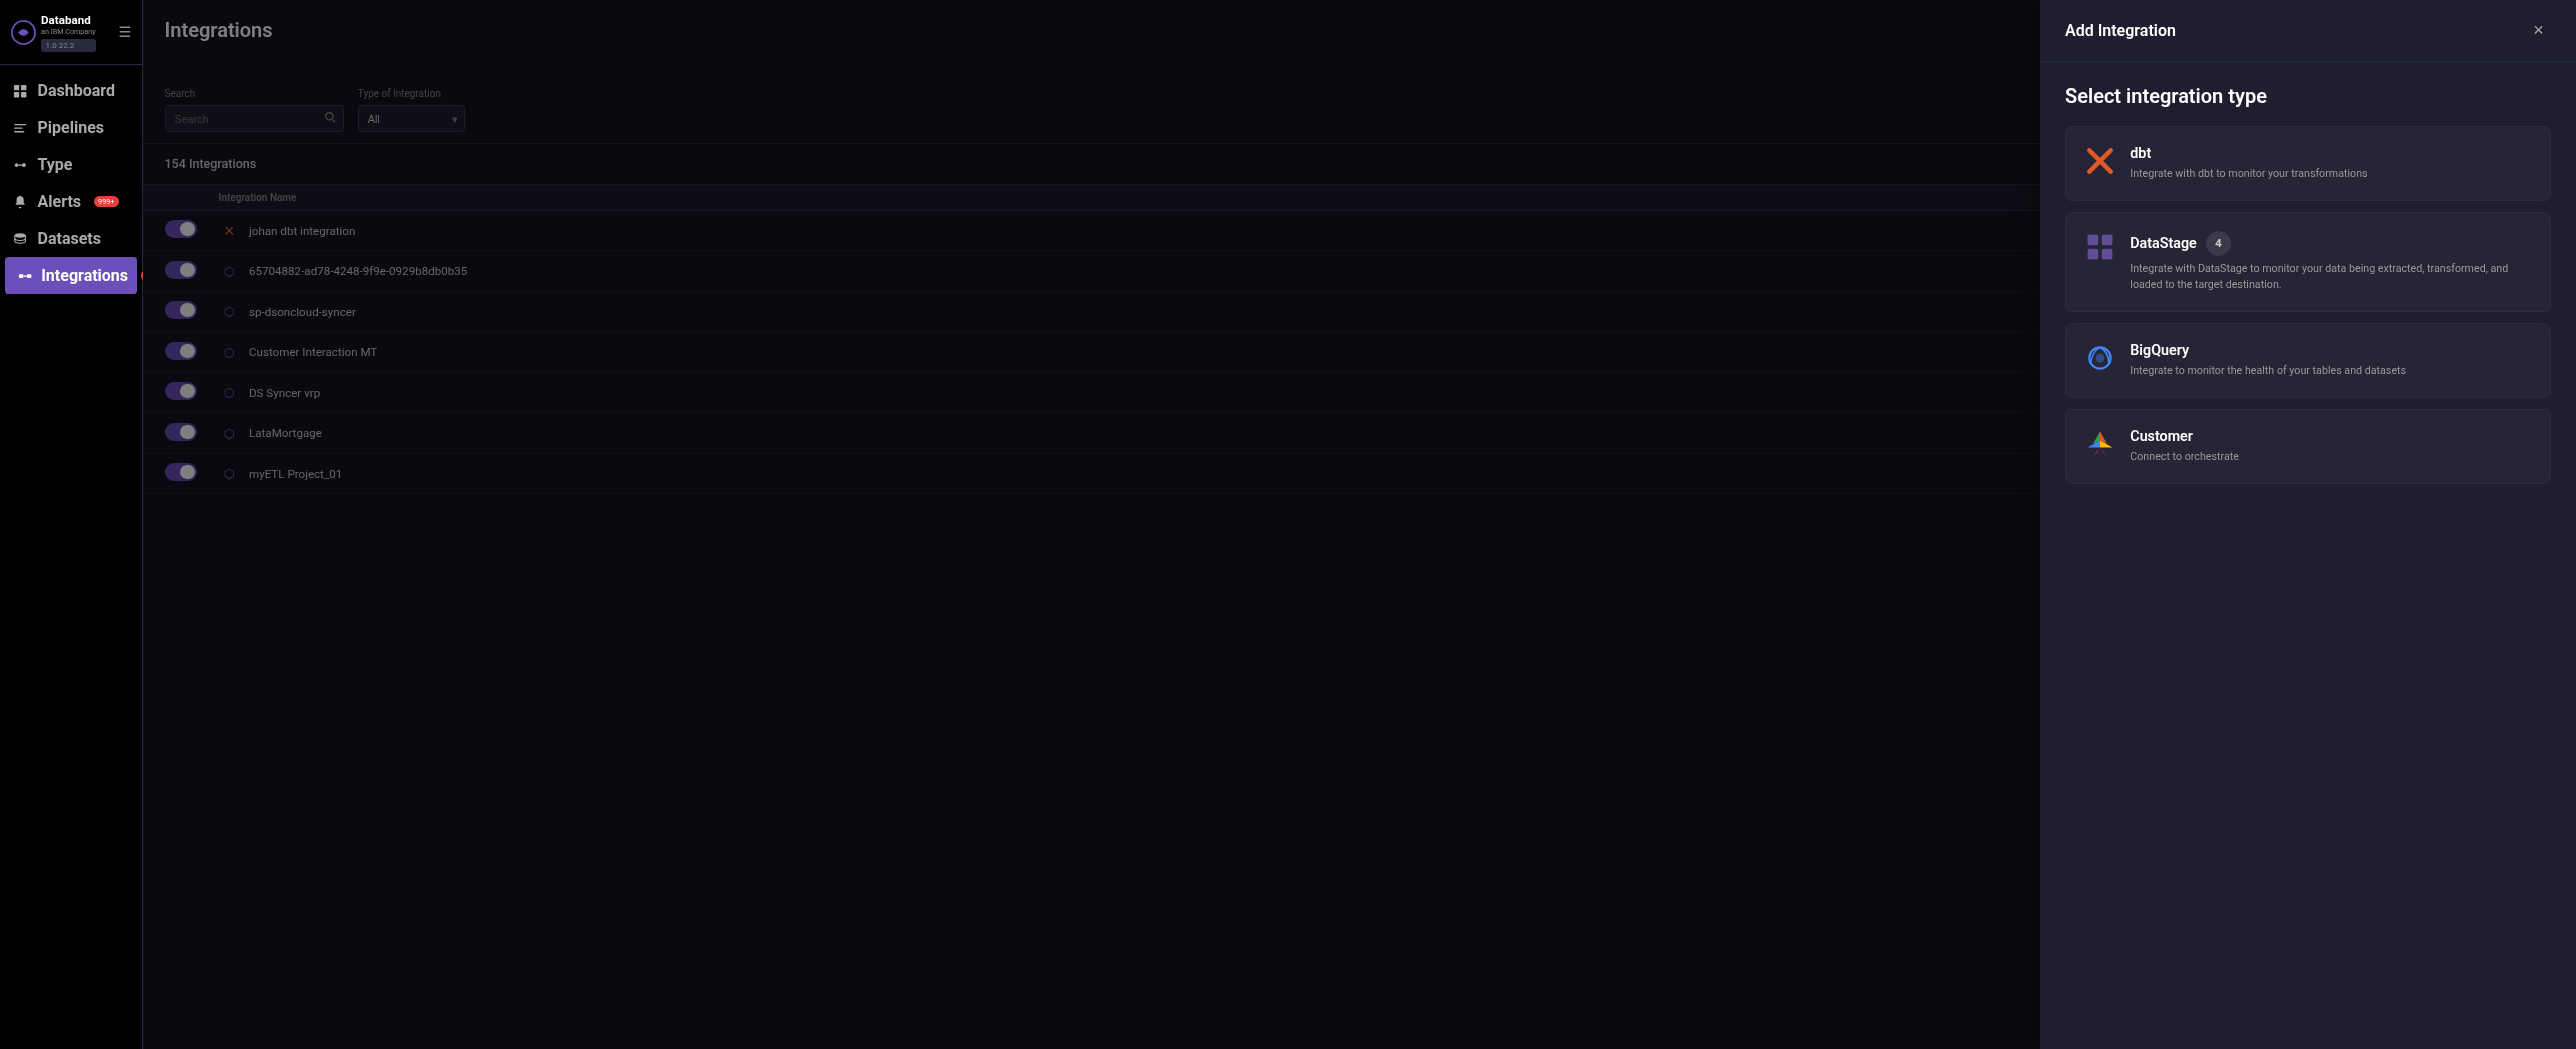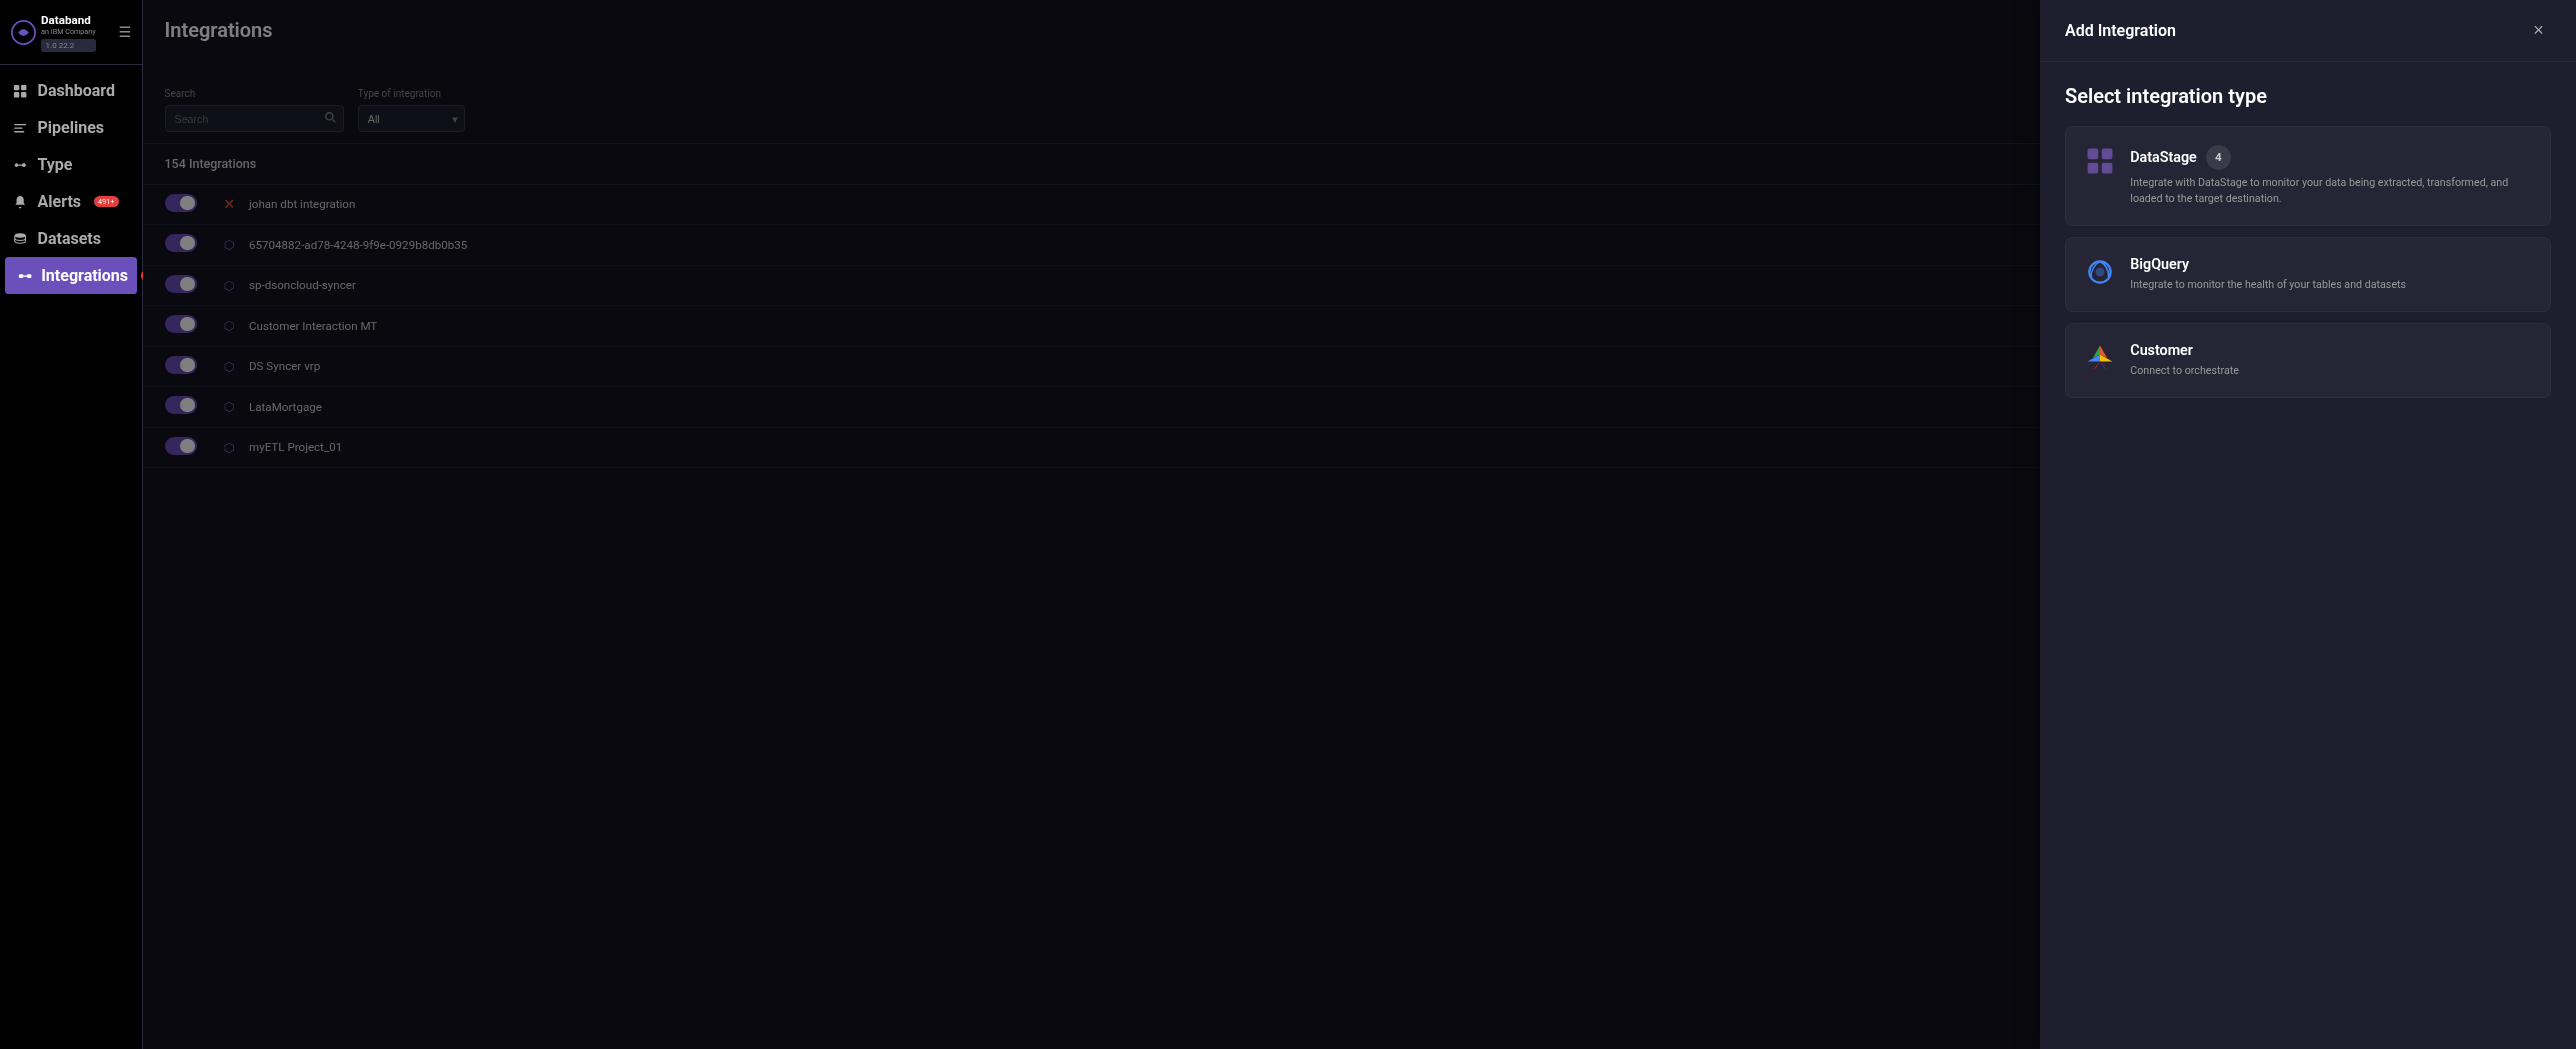--- a/index.html
+++ b/index.html
@@ -493,21 +493,21 @@
       <span class="nav-item-label">Type</span>
     </div>
 
     <div class="nav-item">
       <span class="nav-icon">
         <svg width="14.3" height="14.3" viewBox="0 0 16 16" fill="currentColor">
             <path d="M8 1C5.8 1 4 2.8 4 5v4l-1.5 2h11L12 9V5c0-2.2-1.8-4-4-4zM6.5 13.5a1.5 1.5 0 003 0"></path>
           </svg>
       </span>
       <span class="nav-item-label">Alerts</span>
-      <span class="nav-badge-count">491+</span>
+      <span class="nav-badge-count">999+</span>
     </div>
 
     <div class="nav-item">
       <span class="nav-icon">
         <svg width="14.3" height="14.3" viewBox="0 0 16 16" fill="currentColor">
             <ellipse cx="8" cy="4" rx="6" ry="2.5"></ellipse>
             <path d="M2 4v3c0 1.4 2.7 2.5 6 2.5S14 8.4 14 7V4" fill="none" stroke="currentColor" stroke-width="1.2"></path>
             <path d="M2 7v3c0 1.4 2.7 2.5 6 2.5S14 11.4 14 10V7" fill="none" stroke="currentColor" stroke-width="1.2"></path>
           </svg>
       </span>
@@ -555,20 +555,27 @@
             <option>Airflow</option>
           </select>
           <span class="select-arrow">▾</span>
         </div>
       </div>
     </div>
   </div>
 
   <div class="integrations-count">154 Integrations</div>
 
+  <div class="table-header">
+    <div class="table-header-cell"></div>
+    <div class="table-header-cell">Integration Name</div>
+    <div class="table-header-cell">Status</div>
+    <div class="table-header-cell">Activity Time</div>
+    <div class="table-header-cell"></div>
+  </div>
 
   <div class="table-body">
 
     <div class="table-row">
       <div>
         <button class="toggle-switch"></button>
       </div>
       <div class="integration-name-cell">
         <span class="integration-icon row-dbt-icon">✕</span>
         <span class="integration-name-text">johan dbt integration</span>
@@ -685,20 +692,34 @@
   <div class="modal-header">
     <h2 class="modal-title">Add Integration</h2>
     <button class="modal-close-btn">
       <span>×</span>
     </button>
   </div>
 
   <div class="modal-body">
     <h3 class="select-integration-title">Select integration type</h3>
 
+    <div class="integration-option">
+      <div class="integration-option-icon">
+
+        <svg width="32" height="32" viewBox="0 0 36 36" fill="none">
+          <path d="M6 6 L30 30 M30 6 L6 30" stroke="#e05a2b" stroke-width="5" stroke-linecap="round"></path>
+        </svg>
+      </div>
+      <div class="integration-option-content">
+        <div class="integration-option-header">
+          <span class="integration-option-name">dbt</span>
+        </div>
+        <div class="integration-option-desc">Integrate with dbt to monitor your transformations</div>
+      </div>
+    </div>
 
     <div class="integration-option">
       <div class="integration-option-icon">
         <svg width="32" height="32" viewBox="0 0 36 36" fill="none">
           <rect x="4" y="4" width="12" height="12" rx="2" fill="#7c5cbf" opacity="0.7"></rect>
           <rect x="20" y="4" width="12" height="12" rx="2" fill="#7c5cbf" opacity="0.7"></rect>
           <rect x="4" y="20" width="12" height="12" rx="2" fill="#7c5cbf" opacity="0.7"></rect>
           <rect x="20" y="20" width="12" height="12" rx="2" fill="#7c5cbf" opacity="0.7"></rect>
         </svg>
       </div>

